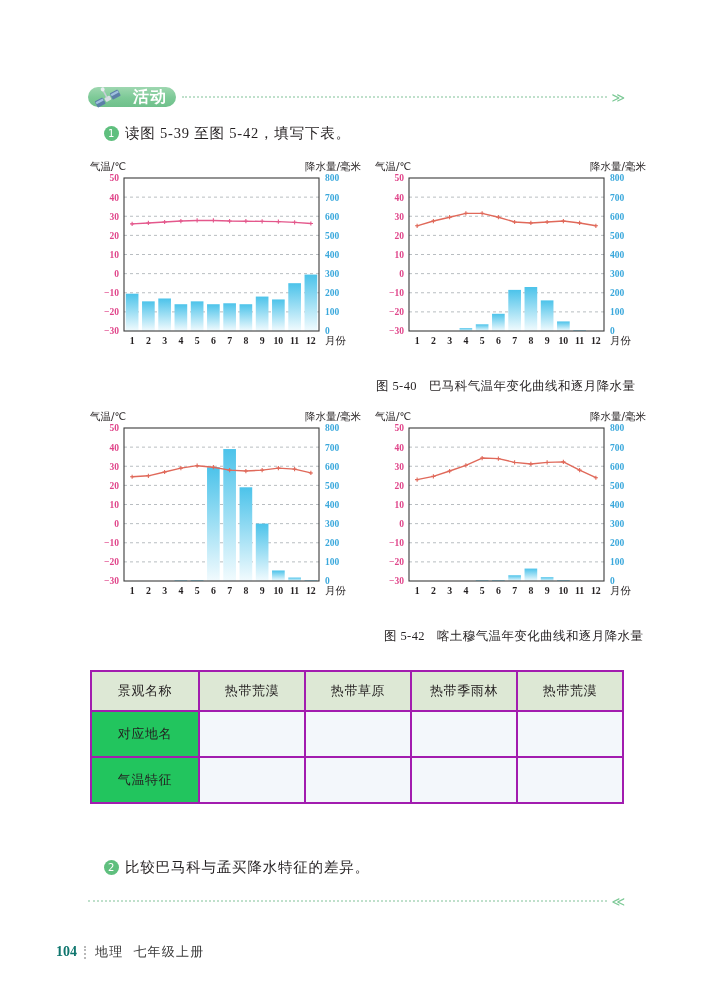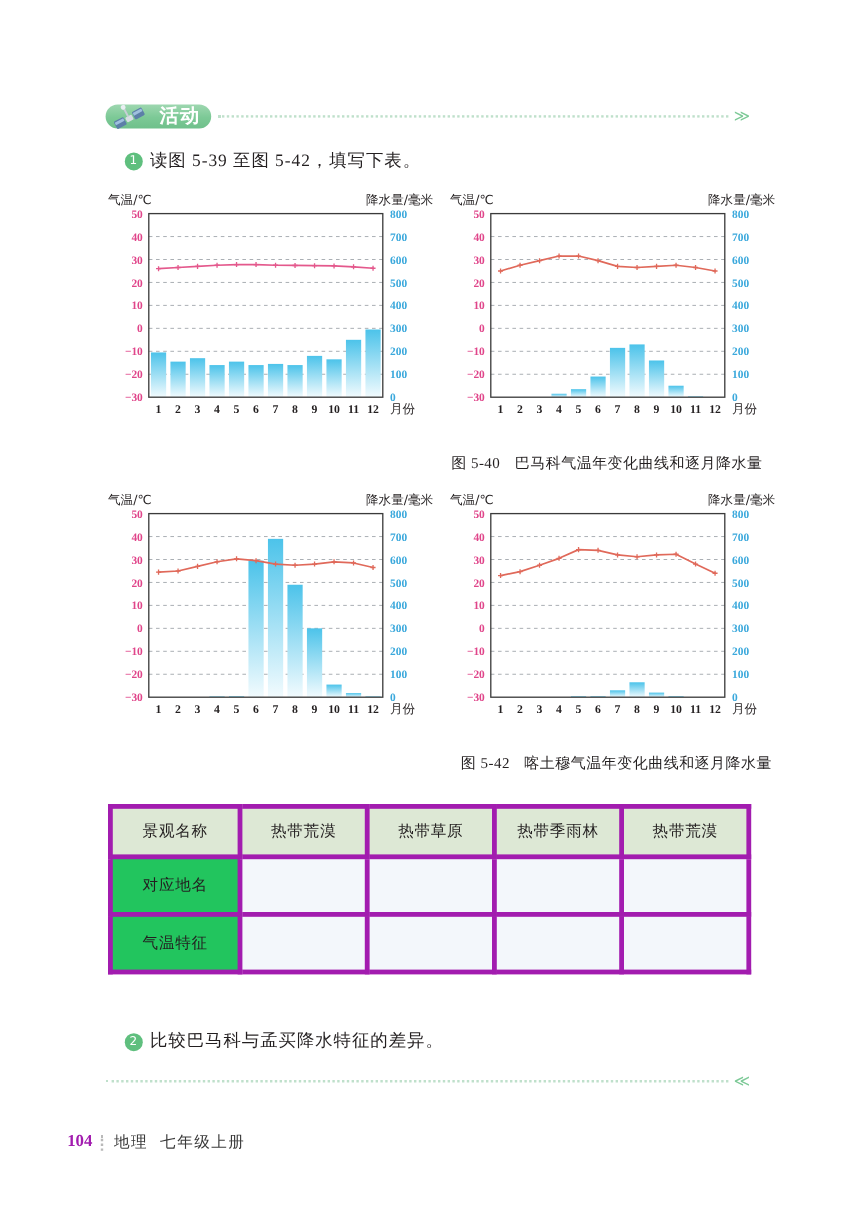--- a/index.html
+++ b/index.html
@@ -142,21 +142,21 @@
   
   .data-table {
     position: absolute;
     left: 90px;
     top: 670px;
     width: 532px;
     border-collapse: collapse;
     table-layout: fixed;
   }
   .data-table td {
-    border: 4px solid #a21caf;
+    border: 2px solid #a21caf;
     height: 42px;
     text-align: center;
     vertical-align: middle;
     font-size: 13px;
     letter-spacing: 0.6px;
     color: #231f20;
     margin-top: 16px;
   }
   .data-table .thead td {
     background: #dde8d5;
@@ -177,21 +177,21 @@
     left: 56px;
     top: 943px;
     display: flex;
     align-items: center;
     color: #4a4a4a;
   }
   .footer .pageno {
     font-family: "Liberation Serif", serif;
     font-size: 14px;
     font-weight: bold;
-    color: #a21caf;
+    color: #0f766e;
     margin-right: 7px;
   }
   .footer .sep {
     width: 2px;
     height: 13px;
     border-left: 2px dotted #b9b9b9;
     margin-right: 7px;
   }
   .footer .book {
     font-size: 13px;

